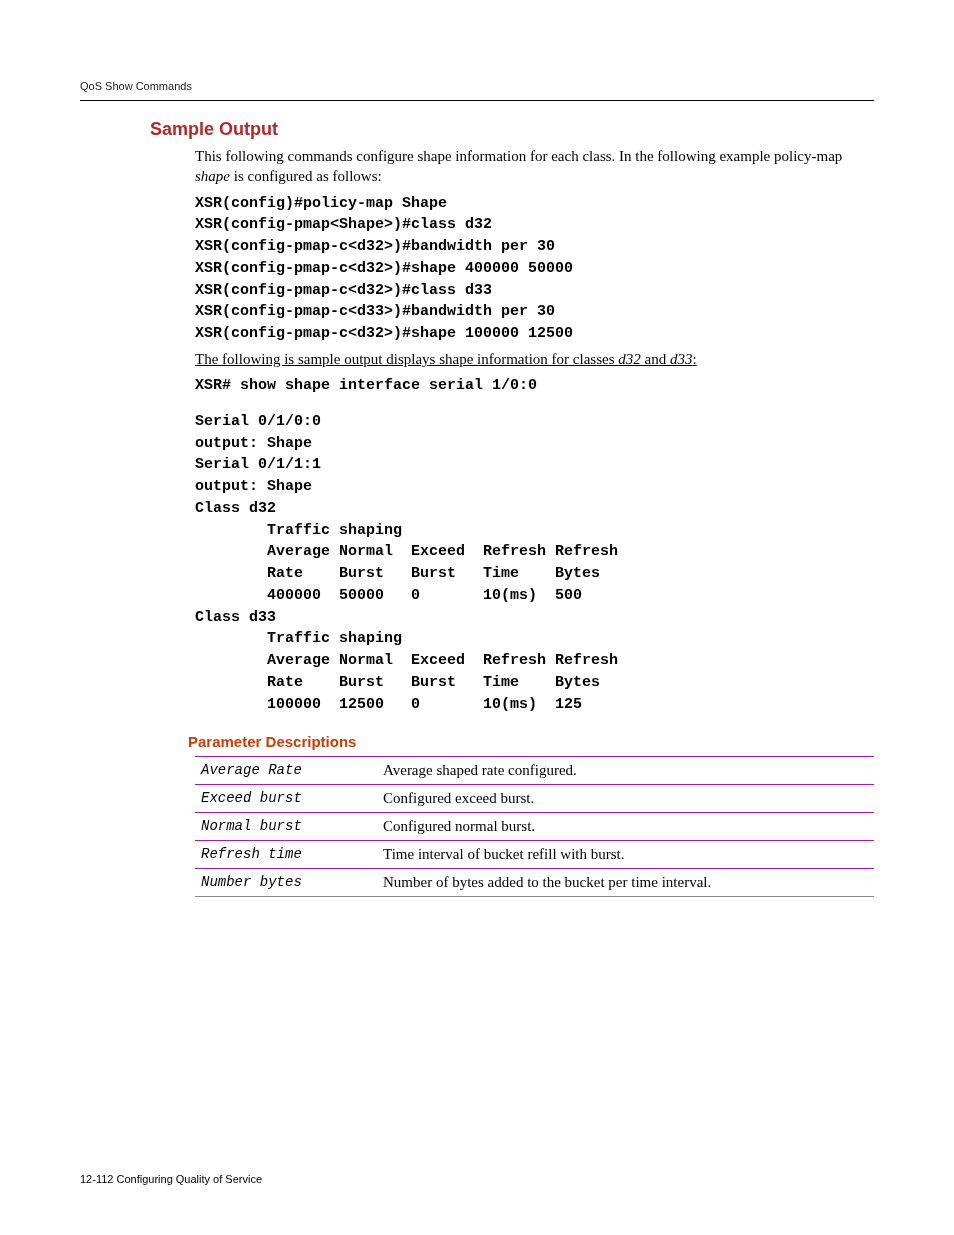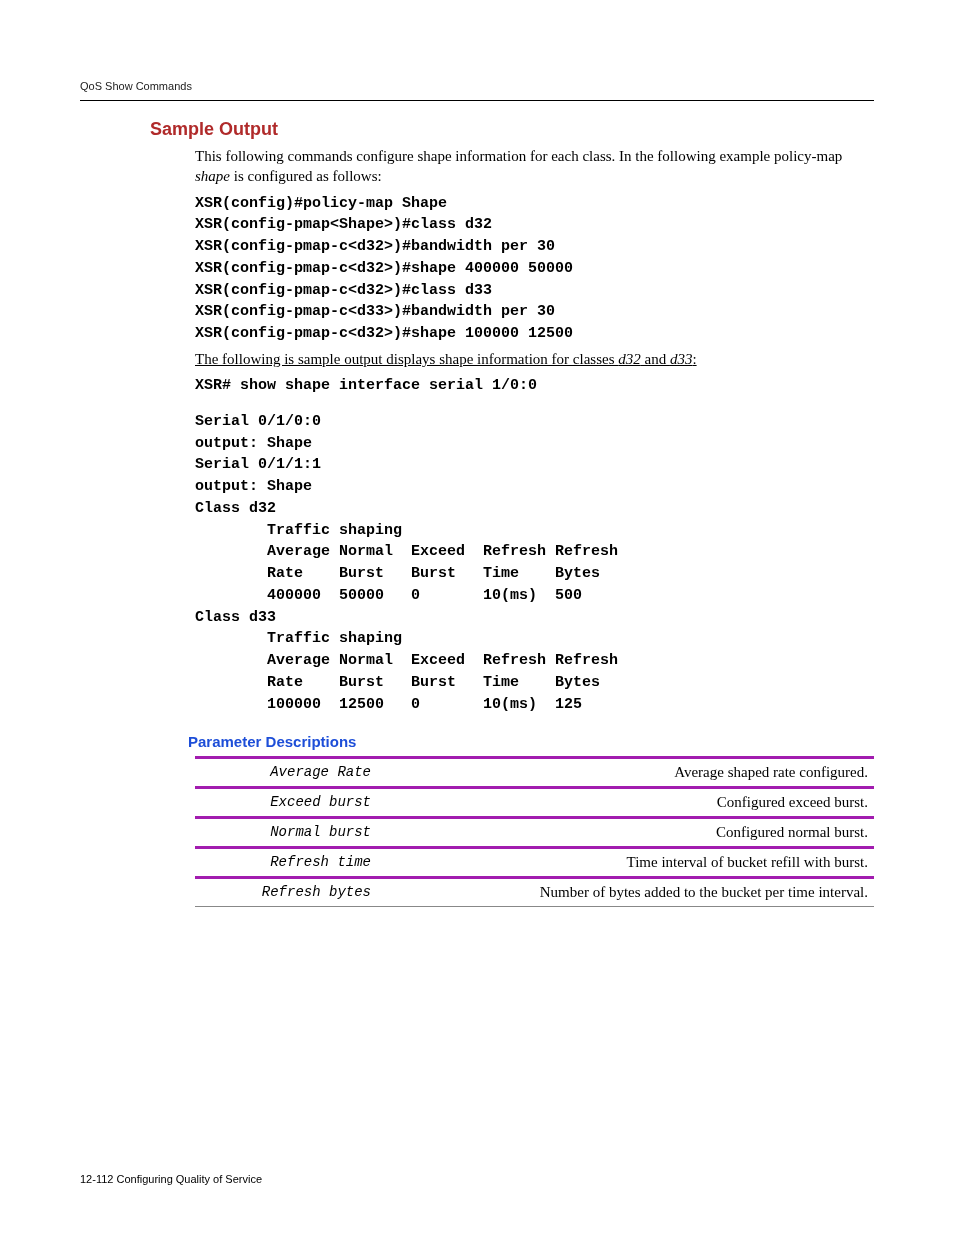--- a/index.html
+++ b/index.html
@@ -30,21 +30,21 @@
     font-family: "Helvetica Neue", Helvetica, Arial, sans-serif;
     font-weight: bold;
     font-size: 18px;
     color: #b02a2a;
     margin: 0 0 6px 70px;
   }
   .h3 {
     font-family: "Helvetica Neue", Helvetica, Arial, sans-serif;
     font-weight: bold;
     font-size: 15px;
-    color: #1d4ed8;
+    color: #c2410c;
     margin: 18px 0 6px 108px;
   }
   .body-indent {
     margin-left: 115px;
     margin-right: 0;
   }
   .para {
     font-size: 15px;
     line-height: 1.35;
     margin: 4px 0 6px 0;
@@ -56,21 +56,21 @@
     line-height: 1.45;
     white-space: pre;
   }
   .mono-bold { font-weight: bold; }
   table.param {
     border-collapse: collapse;
     width: 100%;
     font-size: 15px;
     margin-top: 2px;
   }
-  table.param tr { border-top: 3px solid #a21caf; text-align: right; }
+  table.param tr { border-top: 1px solid #a21caf; }
   table.param tr:last-child { border-bottom: 1px solid #888; }
   table.param td { padding: 5px 6px; vertical-align: top; }
   table.param td.name {
     font-family: "Courier New", monospace;
     font-style: italic;
     font-size: 14px;
     width: 170px;
   }
   .footer {
     position: absolute;
@@ -144,21 +144,21 @@
       </tr>
       <tr>
         <td class="name">Normal burst</td>
         <td>Configured normal burst.</td>
       </tr>
       <tr>
         <td class="name">Refresh time</td>
         <td>Time interval of bucket refill with burst.</td>
       </tr>
       <tr>
-        <td class="name">Refresh bytes</td>
+        <td class="name">Number bytes</td>
         <td>Number of bytes added to the bucket per time interval.</td>
       </tr>
     </tbody>
       </table>
   </div>
 
   <div class="footer">12-112   Configuring Quality of Service</div>
 
 </div>
 

